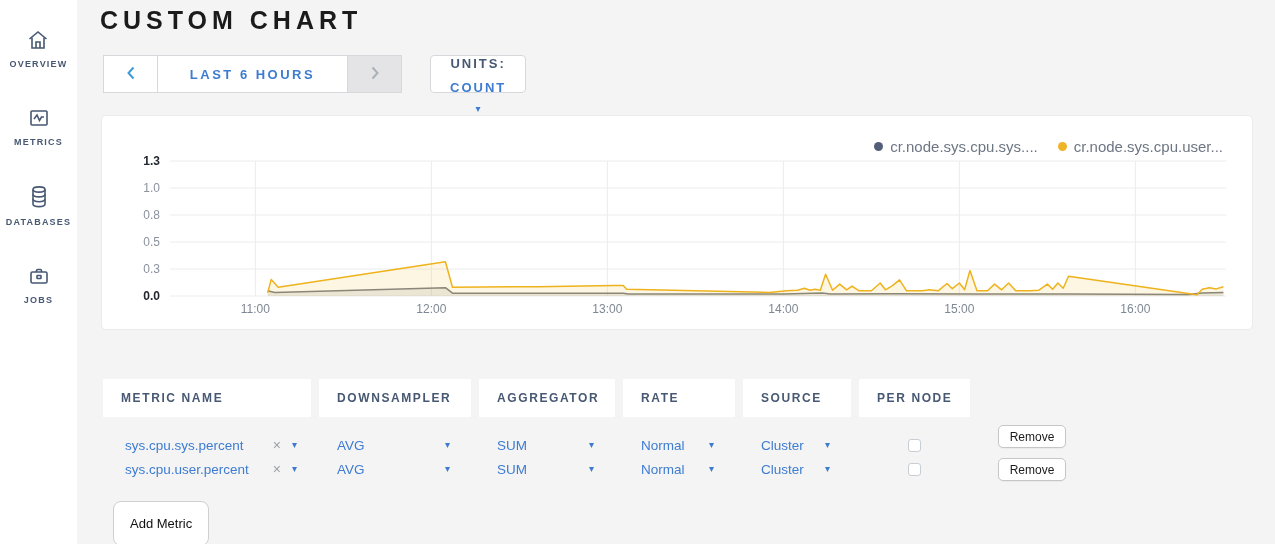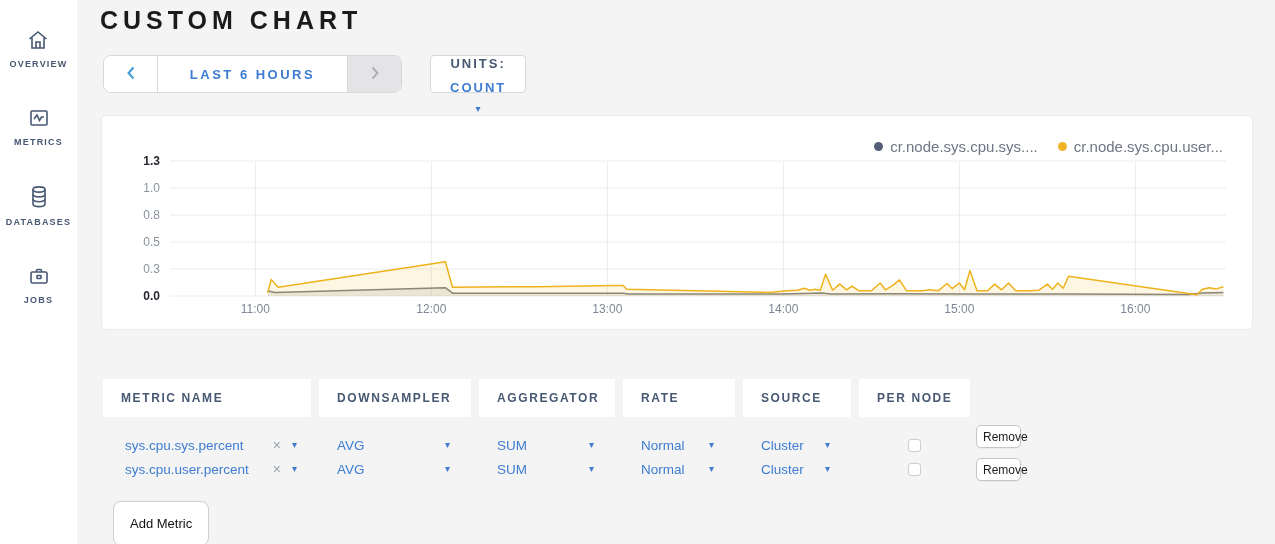--- a/index.html
+++ b/index.html
@@ -11,21 +11,21 @@
   .sidebar { position:absolute; left:0; top:0; width:77px; height:544px; background:#fff;
              display:flex; flex-direction:column; align-items:center; padding-top:28px; }
   .nav-item { display:flex; flex-direction:column; align-items:center; margin-bottom:37px; cursor:pointer; }
   .nav-icon svg { display:block; }
   .nav-label { margin-top:7px; font-size:9px; font-weight:700; letter-spacing:1.2px; color:#475872; }
 
   
   .page-title { position:absolute; left:100px; top:6px; margin:0; font-size:25px; font-weight:800;
                 letter-spacing:5px; color:#1b1b1b; }
   .range-group { position:absolute; left:103px; top:55px; display:flex; height:38px;
-                 border:1px solid #d6d8db; border-radius:8px; overflow:hidden; background:#fff; }
+                 border:1px solid #d6d8db; border-radius:0; overflow:hidden; background:#fff; }
   .range-btn { width:54px; display:flex; align-items:center; justify-content:center;
                background:#fff; border:none; padding:0; cursor:pointer; }
   .range-prev { border-right:1px solid #d6d8db; }
   .range-next { border-left:1px solid #d6d8db; background:#e4e4e6; }
   .range-label { width:189px; display:flex; align-items:center; justify-content:center;
                  font-family:inherit; font-size:13px; font-weight:700; letter-spacing:2.5px;
                  color:#3d7cd0; background:#fff; border:none; cursor:pointer; }
   .units-group { position:absolute; left:430px; top:55px; height:38px; display:flex; align-items:center;
                  gap:9px; padding:0 19px; background:#fff; border:1px solid #d6d8db; border-radius:4px;
                  cursor:pointer;flex-direction:column; }
@@ -55,21 +55,21 @@
   .tbl-row { align-items:center; height:26px; }
   .row-1 { top:432px; } .row-2 { top:456px; }
   .cell { display:flex; align-items:center; font-size:13.5px; color:#3d7cd0; }
   .cell-metric { padding-left:22px; padding-right:14px; }
   .metric-x { margin-left:auto; color:#9aa1a9; font-size:14px; cursor:pointer; }
   .metric-caret { margin-left:11px; cursor:pointer; }
   .cell-select { justify-content:space-between; padding-left:18px; padding-right:21px; cursor:pointer; }
   .cell-check { justify-content:center; }
   input.pernode { appearance:none; -webkit-appearance:none; width:13px; height:13px;
         border:1px solid #c9cdd4; border-radius:3px; background:#fff; margin:0; cursor:pointer; }
-  .remove-btn { position:absolute; left:976px; width:45px; height:23px; background:#fff;
+  .remove-btn { position:absolute; left:998px; width:68px; height:23px; background:#fff;
         border:1px solid #c6c6c6; border-radius:5px; font-family:inherit; font-size:12px;
         color:#1c1c1c; cursor:pointer; box-shadow:0 1px 1px rgba(0,0,0,0.04); }
   .remove-1 { top:425px; } .remove-2 { top:458px; }
   .add-metric { position:absolute; left:113px; top:501px; padding:14px 16px; background:#fff;
         border:1px solid #cfcfcf; border-radius:8px; font-family:inherit; font-size:13px;
         color:#111; cursor:pointer; }
 </style>
 </head>
 <body>
 

